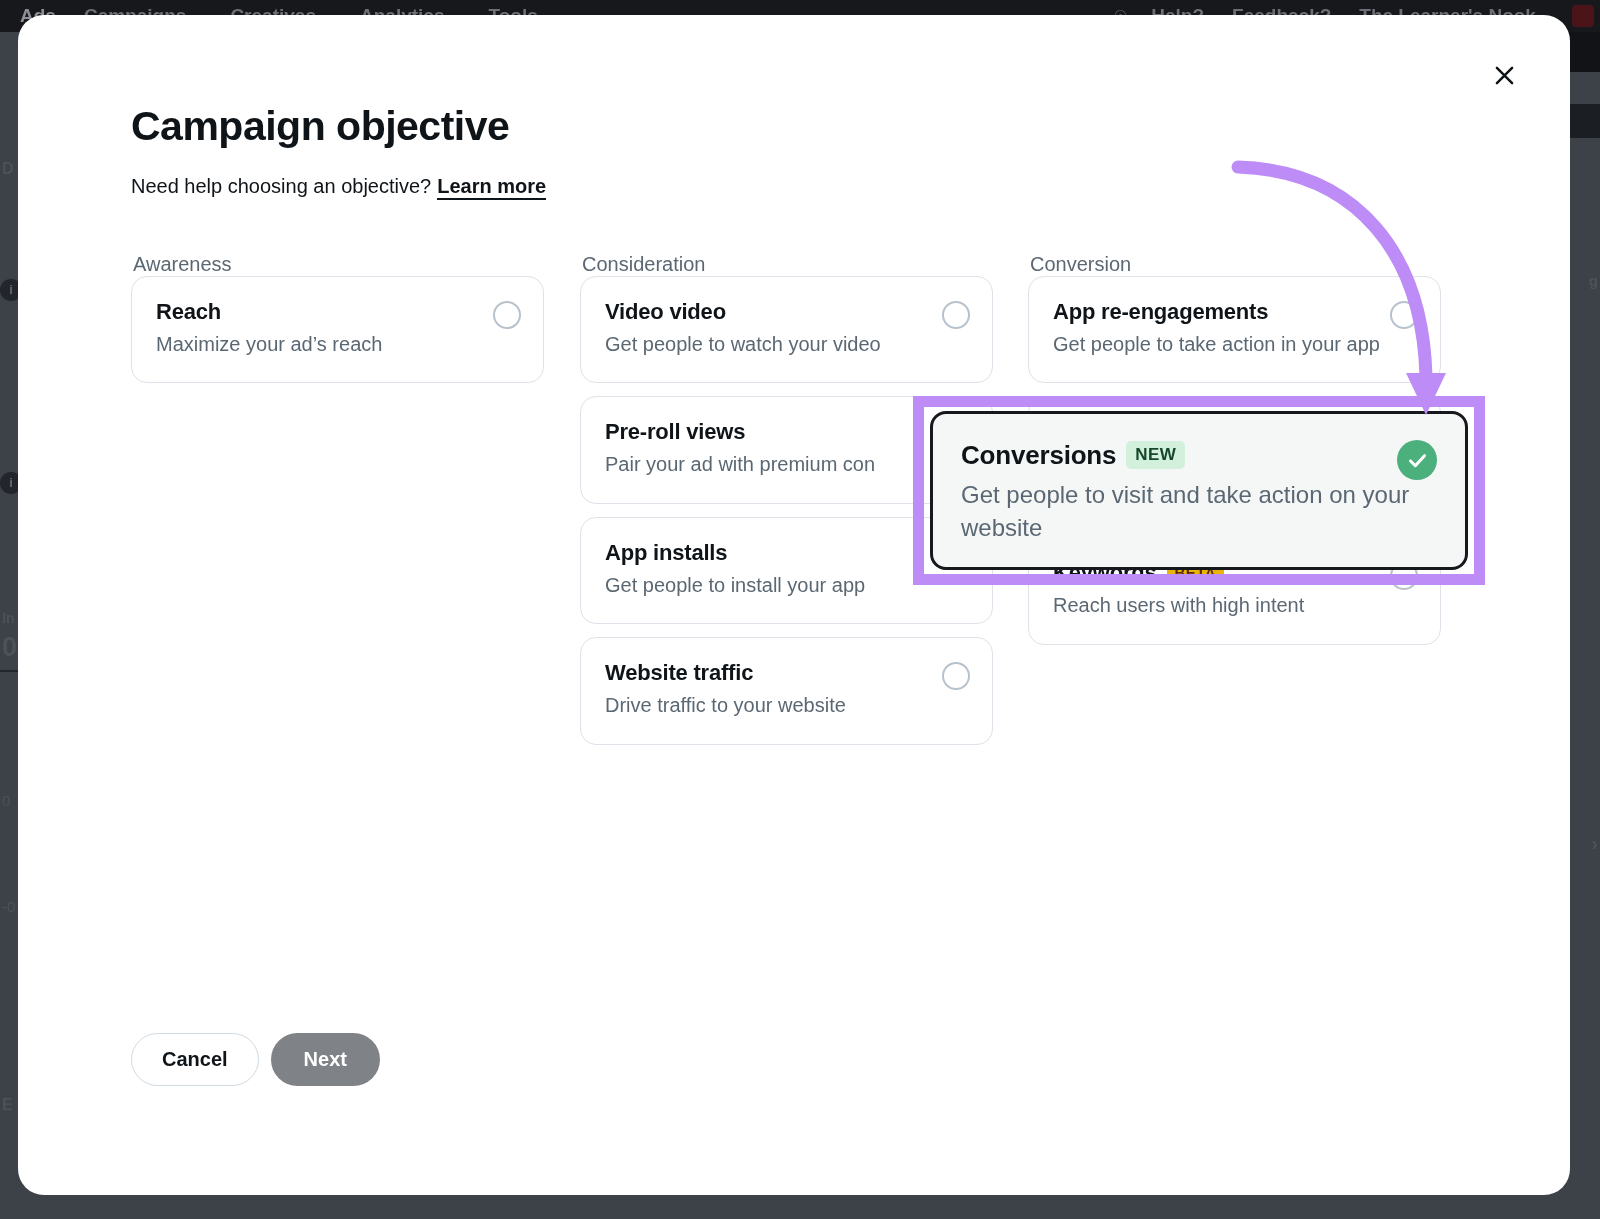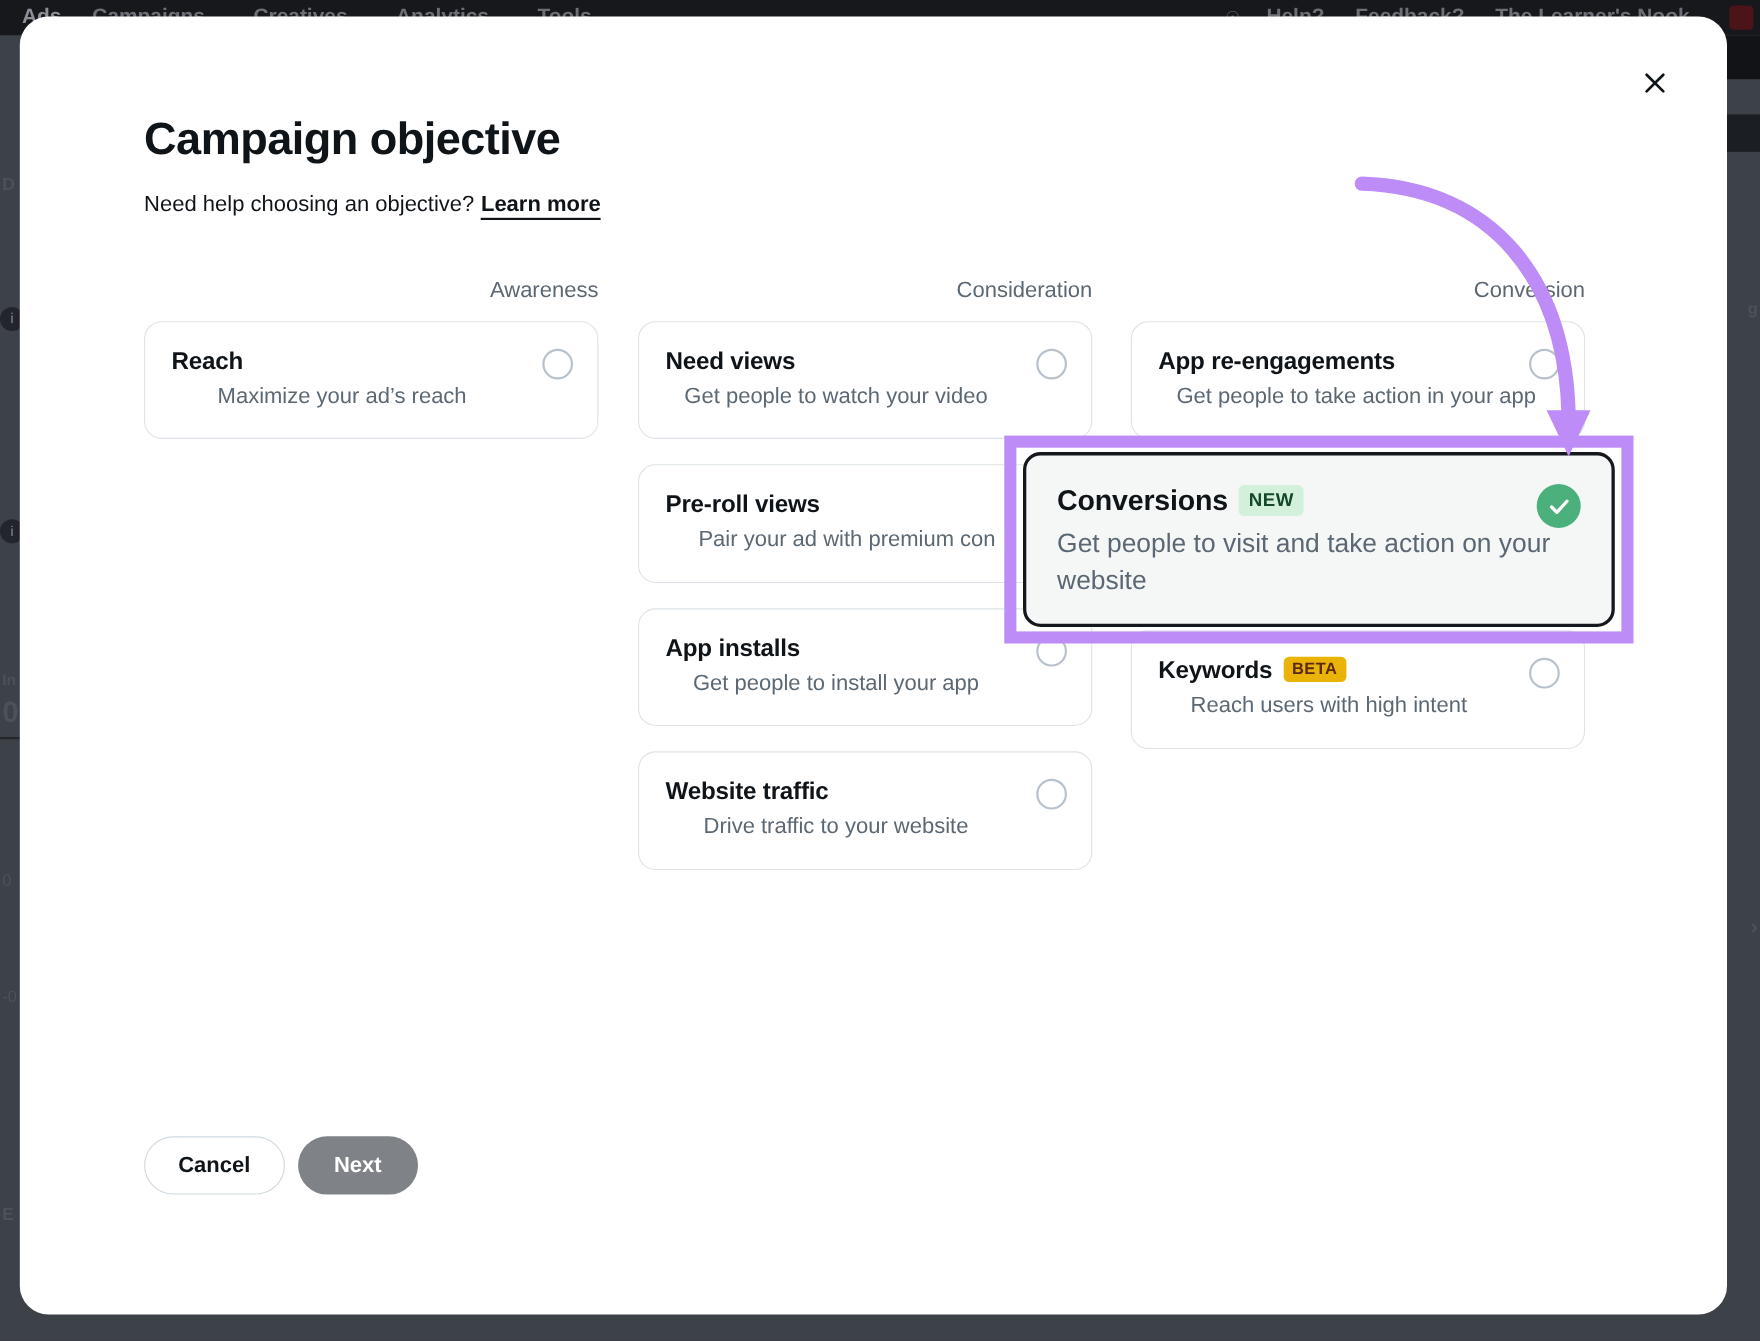--- a/index.html
+++ b/index.html
@@ -81,30 +81,29 @@
     border-bottom: 2px solid #0f1419; cursor: pointer;
   }
 
   
   .column { position: absolute; top: 238px; }
   #col-awareness { left: 113px; width: 413px; }
   #col-consideration { left: 562px; width: 413px; }
   #col-conversion { left: 1010px; width: 413px; }
 
   .col-heading {
-    font-size: 20px; color: #5b6873; margin-bottom: 16px;
+    font-size: 20px; color: #5b6873; 
     padding-left: 2px;
-    text-align: right;
   }
 
   .card {
     position: relative;
     border: 1px solid #dde3e8; border-radius: 16px;
     background: #fff; padding: 22px 24px 24px 24px;
-    margin-bottom: 23px; min-height: 92px; text-align: center;
+    margin-bottom: 13px; min-height: 92px;
   }
   .card-title-row { display: flex; align-items: center; gap: 10px; }
   .card-title {
     font-size: 22px; font-weight: 700; color: #0f1419;
     letter-spacing: -0.2px;
   }
   .card-desc {
     font-size: 20px; color: #5b6873; margin-top: 6px;
     line-height: 1.37; max-width: 310px;
   }
@@ -256,21 +255,21 @@
         <div class="card-desc">Maximize your ad’s reach</div>
         <span class="radio"></span>
       </div>
     </div>
 
     <div class="column" id="col-consideration">
       <div class="col-heading">Consideration</div>
 
       <div class="card">
         <div class="card-title-row">
-          <span class="card-title">Need views</span>
+          <span class="card-title">Video video</span>
         </div>
         <div class="card-desc">Get people to watch your video</div>
         <span class="radio"></span>
       </div>
 
       <div class="card">
         <div class="card-title-row">
           <span class="card-title">Pre-roll views</span>
         </div>
         <div class="card-desc" style="max-width:330px;white-space:nowrap;overflow:hidden">Pair your ad with premium con</div>

